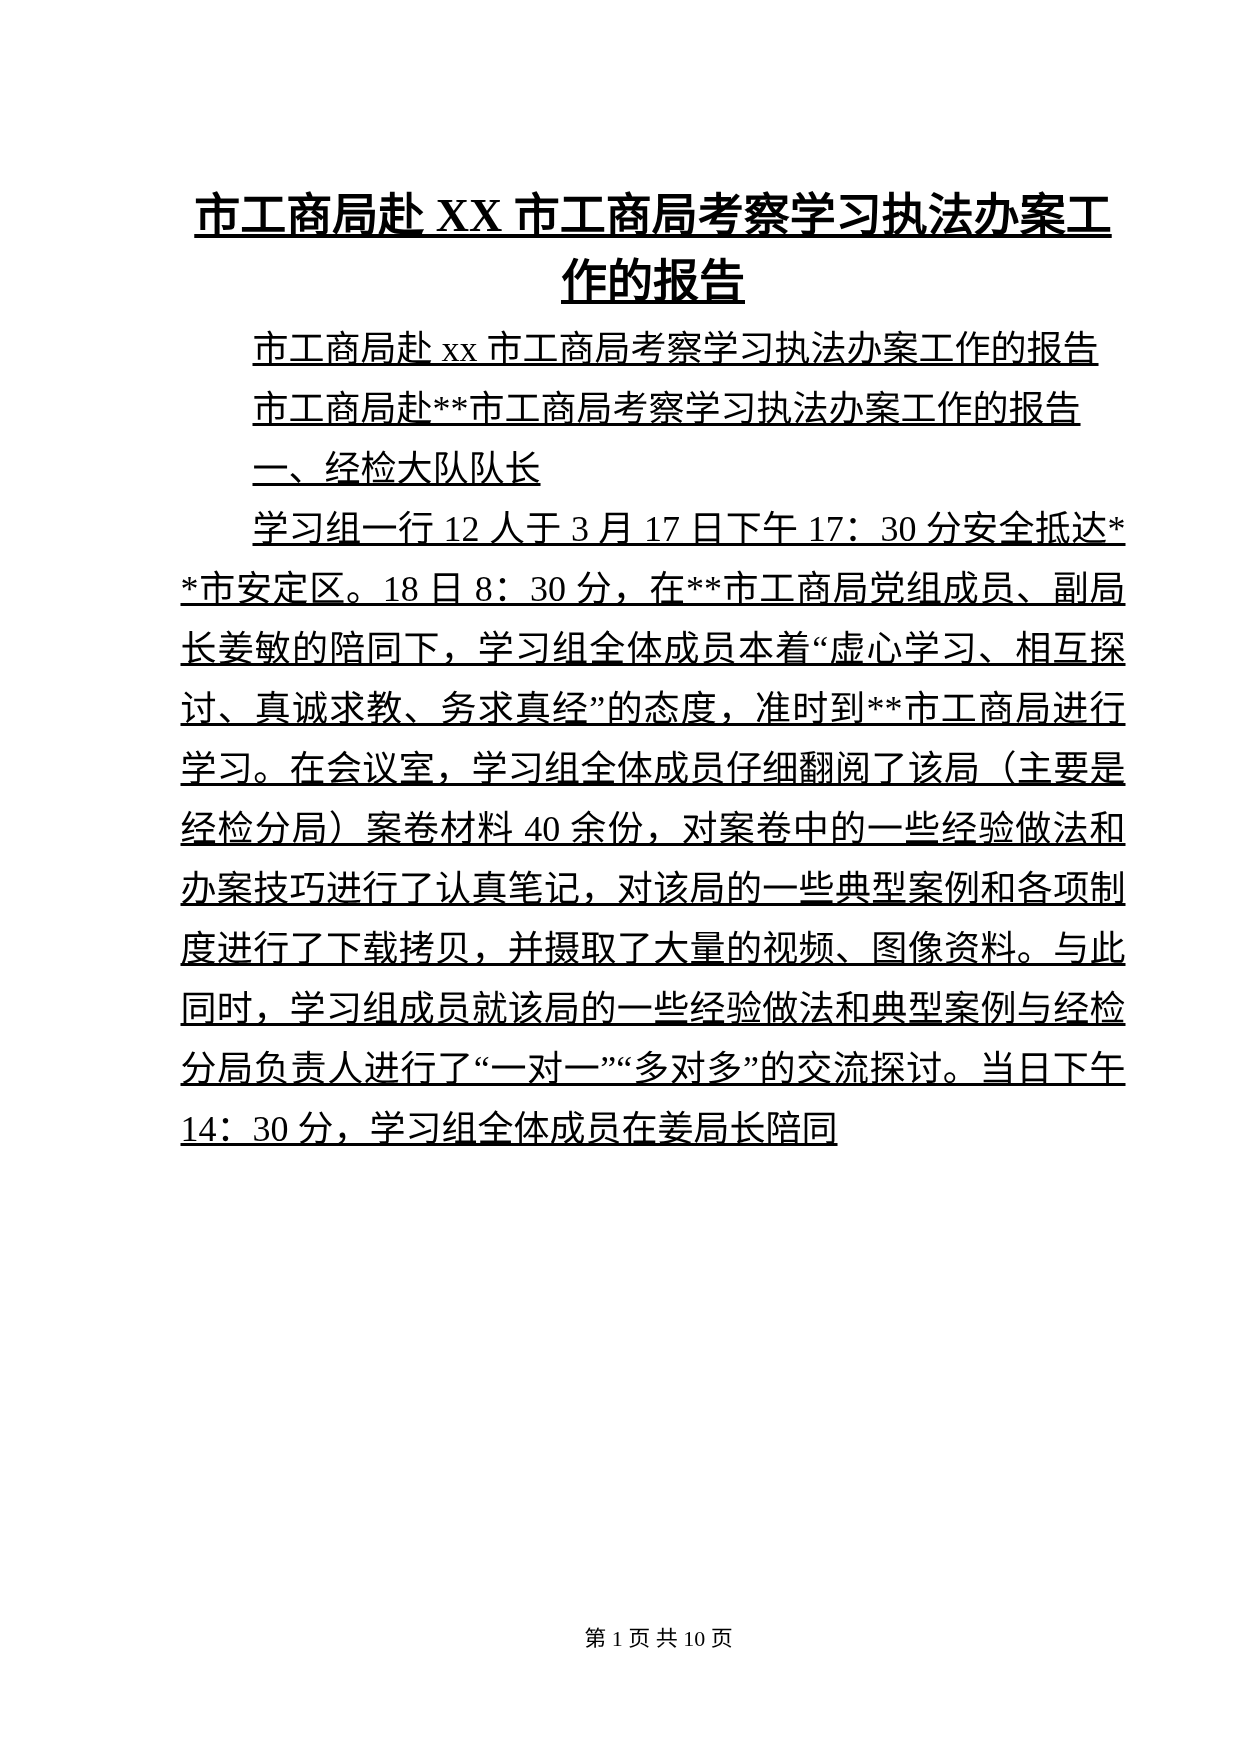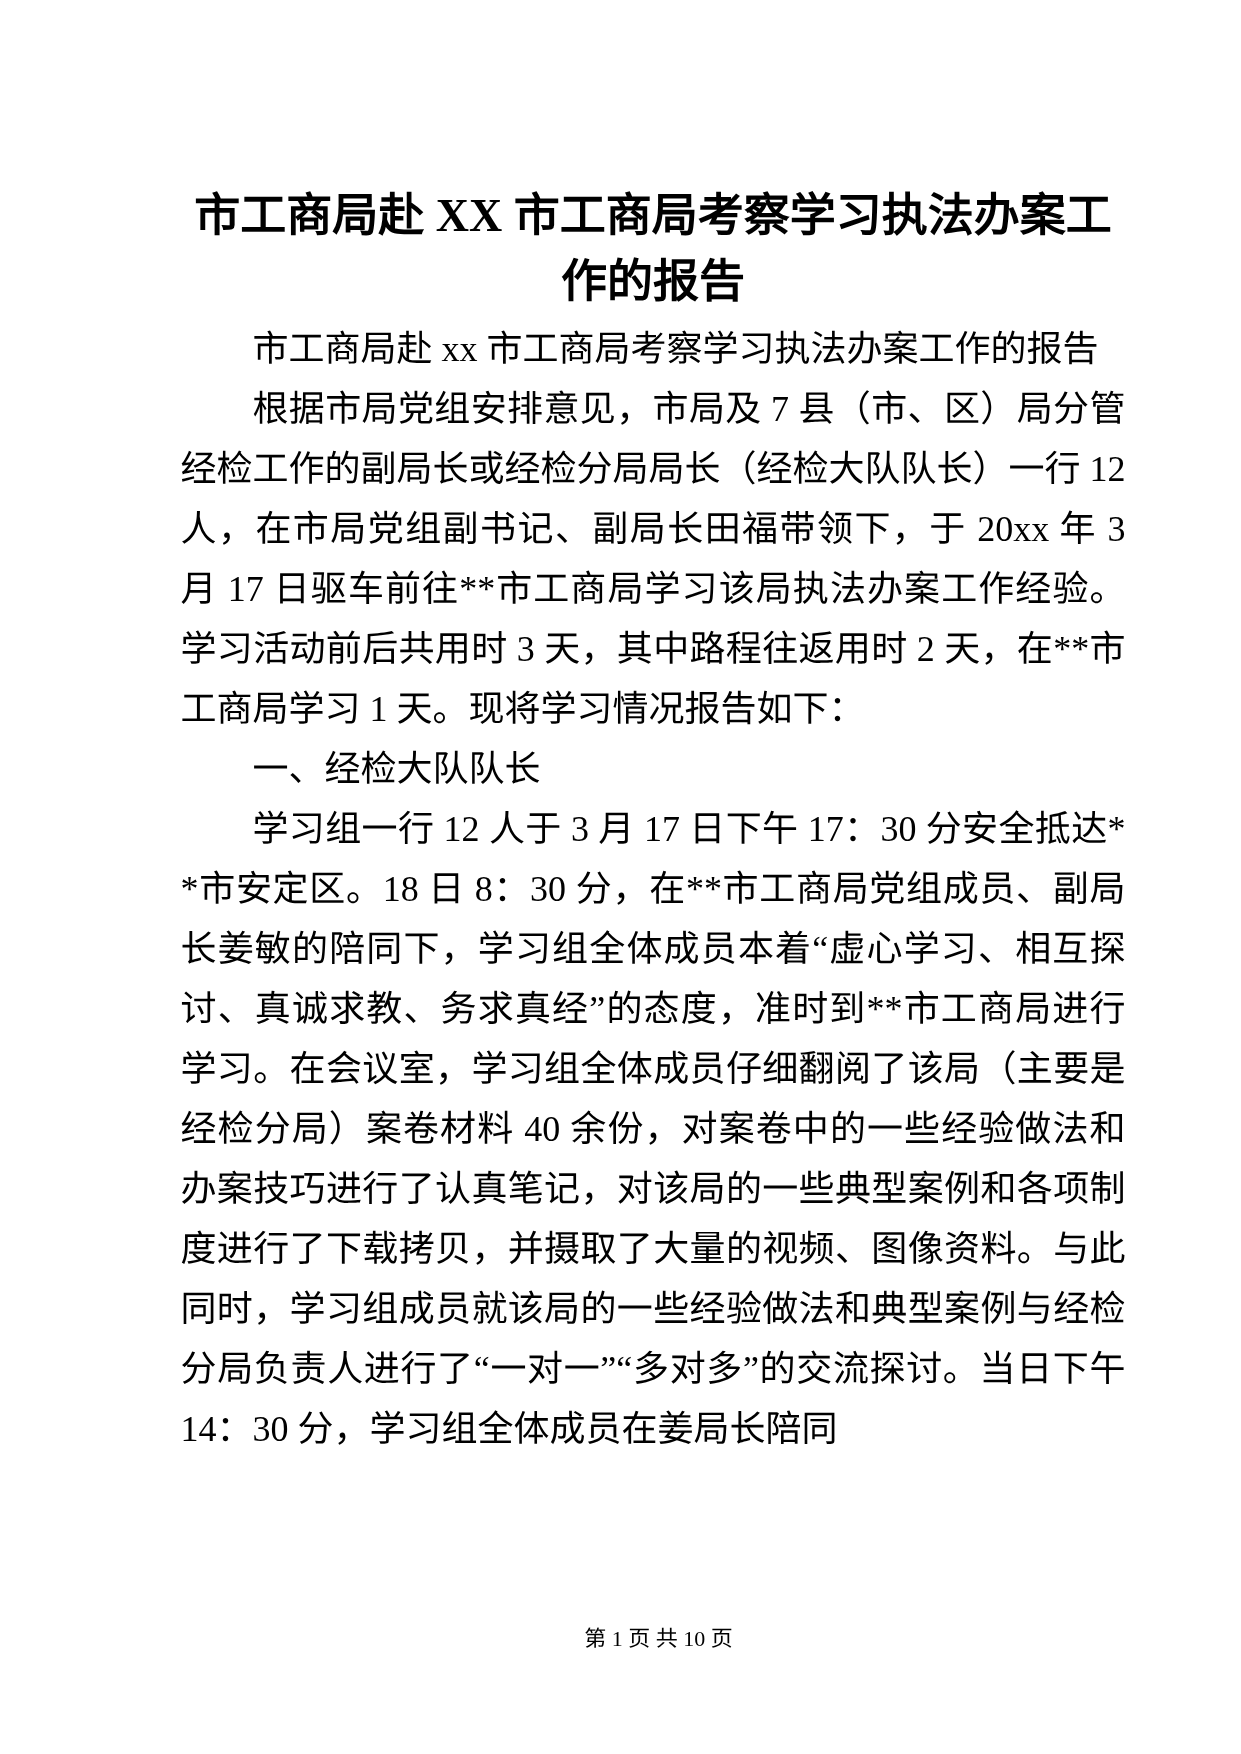--- a/index.html
+++ b/index.html
@@ -11,20 +11,21 @@
     position: relative;
     width: 1176px;
     height: 1754px;
     margin: 0 auto;
     background: #ffffff;
     color: #000000;
     font-family: "Liberation Serif", "DejaVu Serif", serif;
     overflow: hidden;
     box-sizing: border-box;
     padding: 183px 148px 0 148px;
+    text-decoration: underline;
   }
   .doc-title {
     width: 945px;
     margin: 0 0 4px 0;
     font-size: 46px;
     line-height: 66px;
     font-weight: bold;
     text-align: center;
     letter-spacing: 0px;
     font-family: "Liberation Serif", "DejaVu Serif", serif;
@@ -57,20 +58,20 @@
 </style>
 </head>
 <body>
 
 <div class="page">
 
   <h1 class="doc-title">市工商局赴 XX 市工商局考察学习执法办案工作的报告</h1>
 
   <div class="doc-body">
     <p>市工商局赴 xx 市工商局考察学习执法办案工作的报告</p>
-    <p>根据市局党组安排意见，市局及 7 县（市、区）局分管经检工作的副局长或经检分局局长（经检大队队长）一行 12 人，在市局党组副书记、副局长田福带领下，于 20xx 年 3 月 17 日驱车前往**市工商局学习该局执法办案工作经验。学习活动前后共用时 3 天，其中路程往返用时 2 天，在**市工商局学习 1 天。现将学习情况报告如下：</p>
+    <p>市工商局赴**市工商局考察学习执法办案工作的报告</p>
     <p>一、经检大队队长</p>
     <p>学习组一行 12 人于 3 月 17 日下午 17：30 分安全抵达**市安定区。18 日 8：30 分，在**市工商局党组成员、副局长姜敏的陪同下，学习组全体成员本着“虚心学习、相互探讨、真诚求教、务求真经”的态度，准时到**市工商局进行学习。在会议室，学习组全体成员仔细翻阅了该局（主要是经检分局）案卷材料 40 余份，对案卷中的一些经验做法和办案技巧进行了认真笔记，对该局的一些典型案例和各项制度进行了下载拷贝，并摄取了大量的视频、图像资料。与此同时，学习组成员就该局的一些经验做法和典型案例与经检分局负责人进行了“一对一”“多对多”的交流探讨。当日下午 14：30 分，学习组全体成员在姜局长陪同</p>
   </div>
 
   <div class="page-footer">第 1 页 共 10 页</div>
 
 </div>
 
 </body></html>

